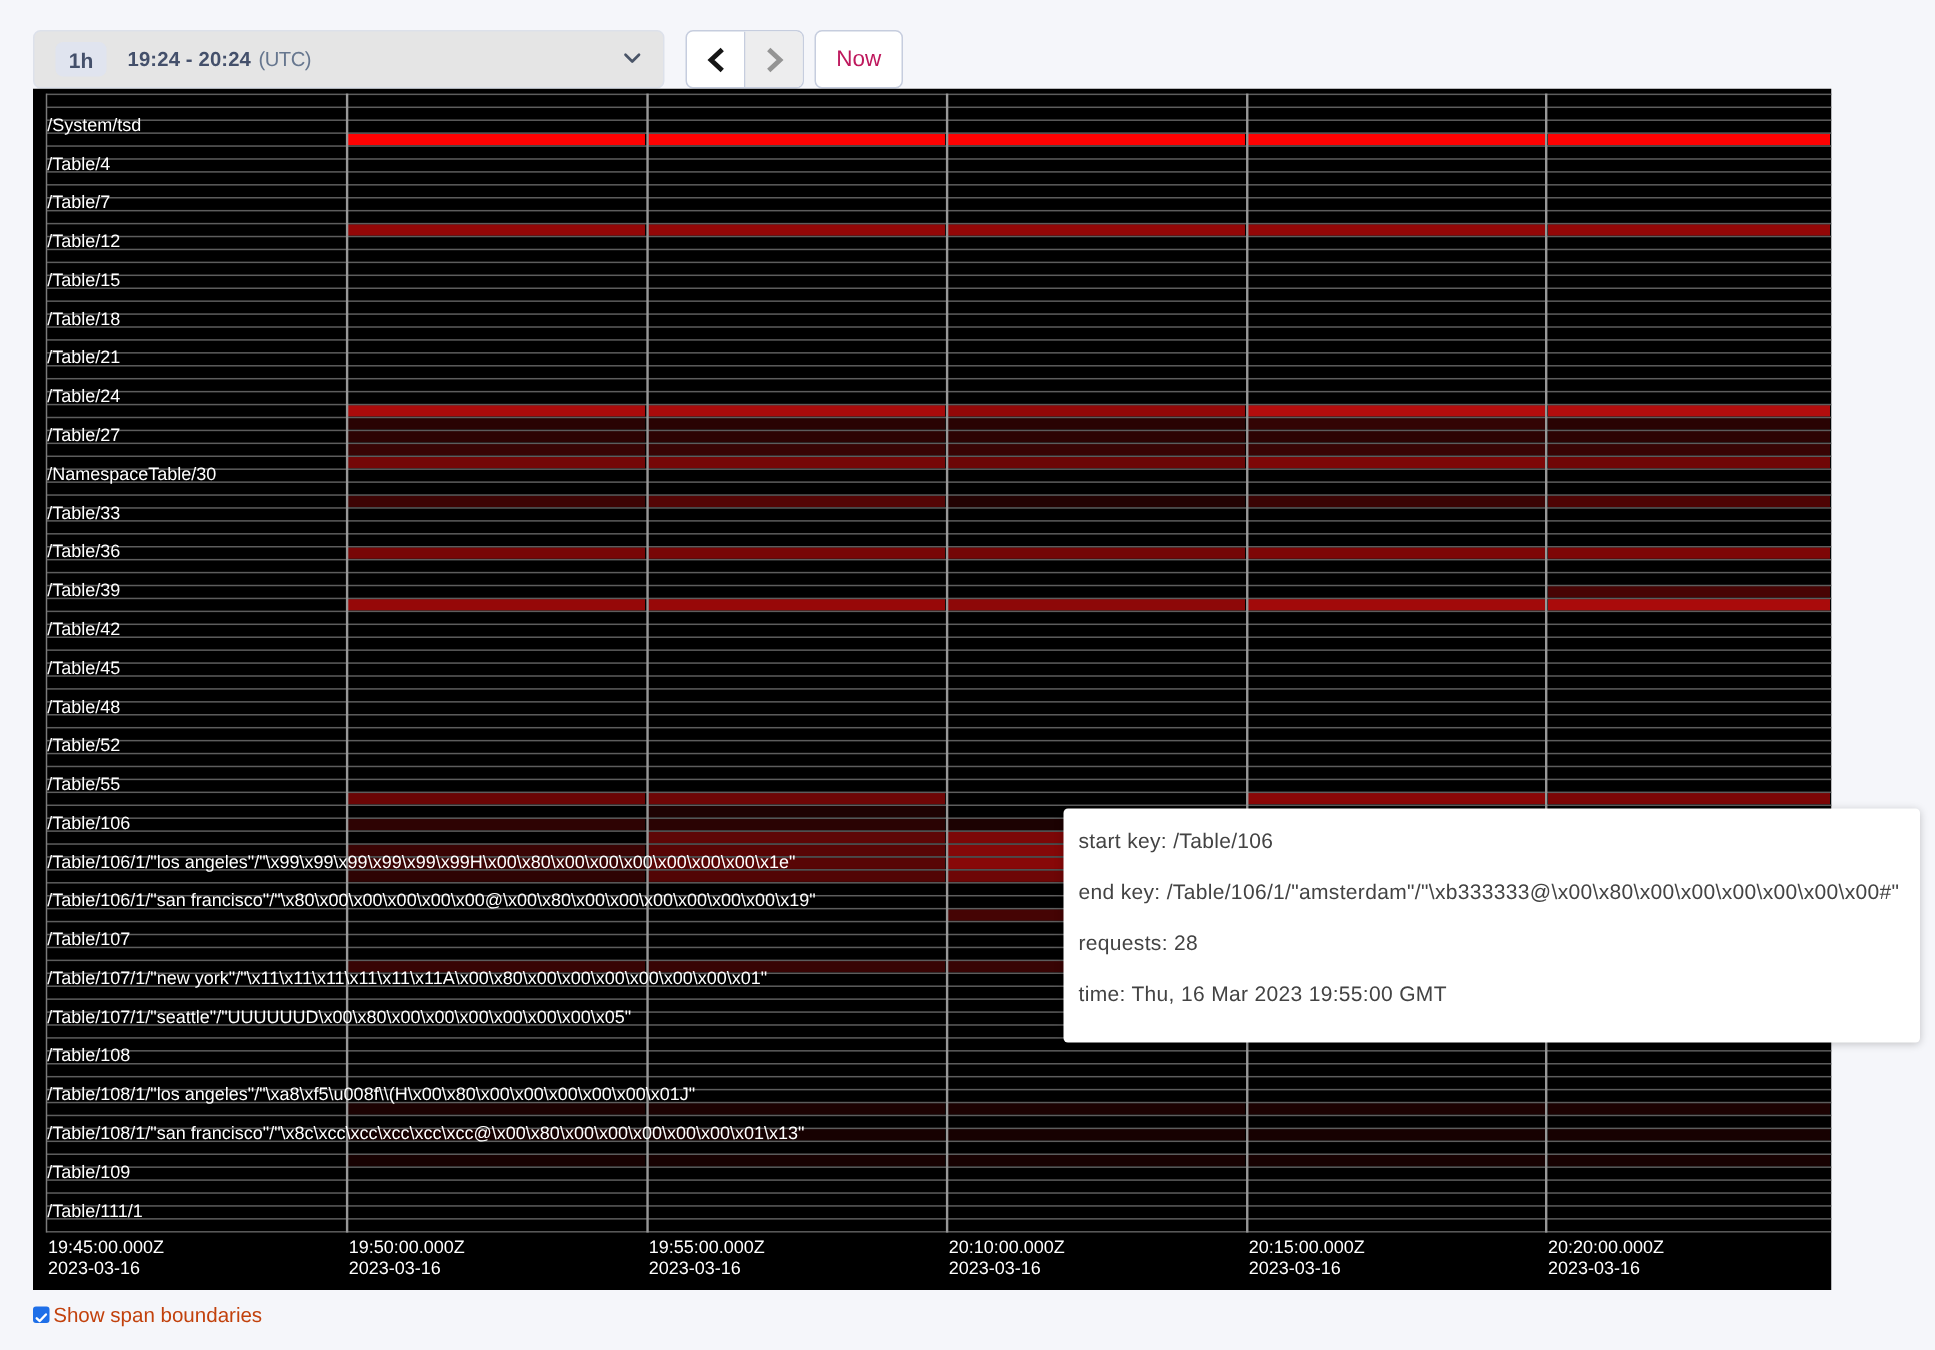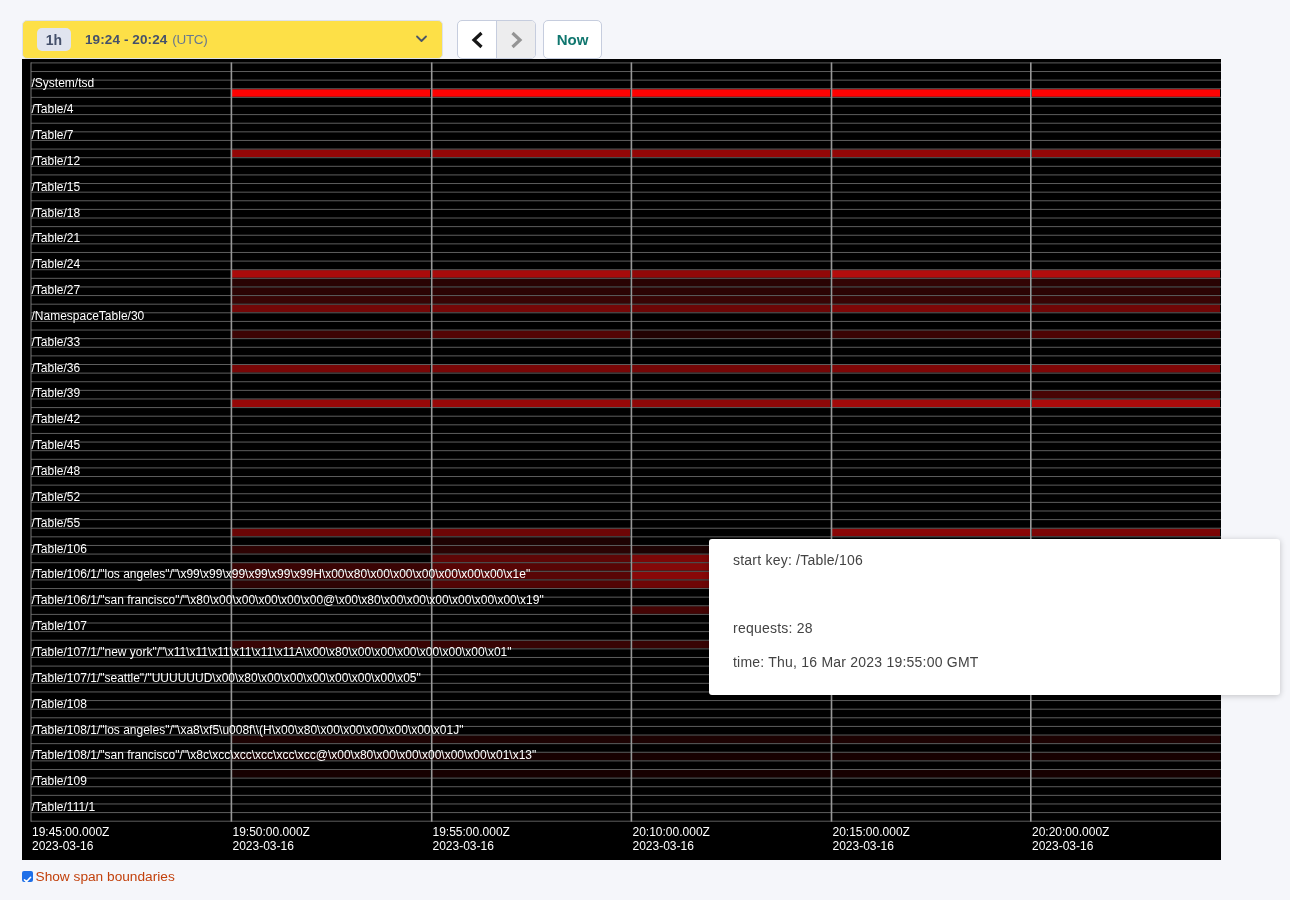--- a/index.html
+++ b/index.html
@@ -1,40 +1,40 @@
 <!DOCTYPE html>
 <html><head>
 <meta charset="utf-8">
 <style>
   html,body { margin:0; padding:0; }
   body { width:1290px; height:900px; background:#f5f6fa;
          font-family:"Liberation Sans", sans-serif; position:relative; overflow:hidden; }
   .abs { position:absolute; }
-  #dd { left:22px; top:20px; width:419px; height:37px; background:#fde047;
+  #dd { left:22px; top:20px; width:419px; height:37px; background:#e5e5e5;
         border:1px solid #dde1ea; border-radius:5px; }
   #badge { position:absolute; left:14px; top:7px; width:34px; height:23px; background:#e0e4ef;
         border-radius:5px; color:#44506b; font-size:14px; font-weight:bold;
         display:flex; align-items:center; justify-content:center; }
   #ddtext { position:absolute; left:62px; top:0; height:37px; display:flex; align-items:center;
         font-size:13.5px; letter-spacing:-0.35px; color:#44506b; }
   #ddtext b { letter-spacing:0.1px; }
   #ddtext span { color:#67778f; font-weight:normal; margin-left:5px;text-align:right; }
   #ddchev { position:absolute; right:14px; top:13px; }
   #nav { left:457px; top:20px; width:77px; height:37px; border:1px solid #c6cdde;
         border-radius:5px; background:#fff; display:flex; }
   #nav .b { width:38.5px; height:37px; display:flex; align-items:center; justify-content:center; }
   #nav .b2 { background:#ededee; border-left:1px solid #c6cdde;
         border-radius:0 4px 4px 0; }
   #now { left:543px; top:20px; width:57px; height:37px; border:1px solid #c6cdde;
-        border-radius:5px; background:#fff; color:#0f766e; font-size:15px; font-weight:bold;
+        border-radius:5px; background:#fff; color:#be185d; font-size:15px; font-weight:normal;
         display:flex; align-items:center; justify-content:center; }
   #canvas { position:absolute; left:22px; top:59px; }
   #tip { left:709px; top:539px; width:571px; height:156px; background:#fff; border-radius:3px;
         box-shadow:0 1px 6px rgba(0,0,0,0.22); font-size:14px; letter-spacing:0.22px; color:#434343; }
-  #tip div { position:absolute; left:24px; white-space:nowrap; }
+  #tip div { position:absolute; left:10px; white-space:nowrap; }
   #cbrow { left:22px; top:869px; display:flex; align-items:center; }
   #cbrow label { font-size:13.7px; color:#c2410c; margin-left:2.5px; }
   #cb { width:11px; height:11px; background:#1e6fe8; border-radius:2px; position:relative; }
 </style>
 </head>
 <body>
   <div id="dd" class="abs">
     <div id="badge">1h</div>
     <div id="ddtext">
       <b>19:24&nbsp;-&nbsp;20:24</b>
@@ -284,20 +284,21 @@
 <text x="610.5" y="772.5" dominant-baseline="central">20:10:00.000Z</text>
 <text x="610.5" y="786.5" dominant-baseline="central">2023-03-16</text>
 <text x="810.5" y="772.5" dominant-baseline="central">20:15:00.000Z</text>
 <text x="810.5" y="786.5" dominant-baseline="central">2023-03-16</text>
 <text x="1010" y="772.5" dominant-baseline="central">20:20:00.000Z</text>
 <text x="1010" y="786.5" dominant-baseline="central">2023-03-16</text>
 </g>
 </svg>
   <div id="tip" class="abs">
     <div style="top:13px">start key: /Table/106</div>
+    <div style="top:47px">end key: /Table/106/1/"amsterdam"/"\xb333333@\x00\x80\x00\x00\x00\x00\x00\x00#"</div>
     <div style="top:81px">requests: 28</div>
     <div style="top:115px">time: Thu, 16 Mar 2023 19:55:00 GMT</div>
   </div>
   <div id="cbrow" class="abs">
     <div id="cb"><svg width="11" height="11" viewBox="0 0 11 11">
         <path d="M2.5 5.9 L4.5 7.7 L8.6 3.3" stroke="#fff" stroke-width="1.6" fill="none" stroke-linecap="round" stroke-linejoin="round"></path>
       </svg></div>
     <label>Show span boundaries</label>
   </div>
 

